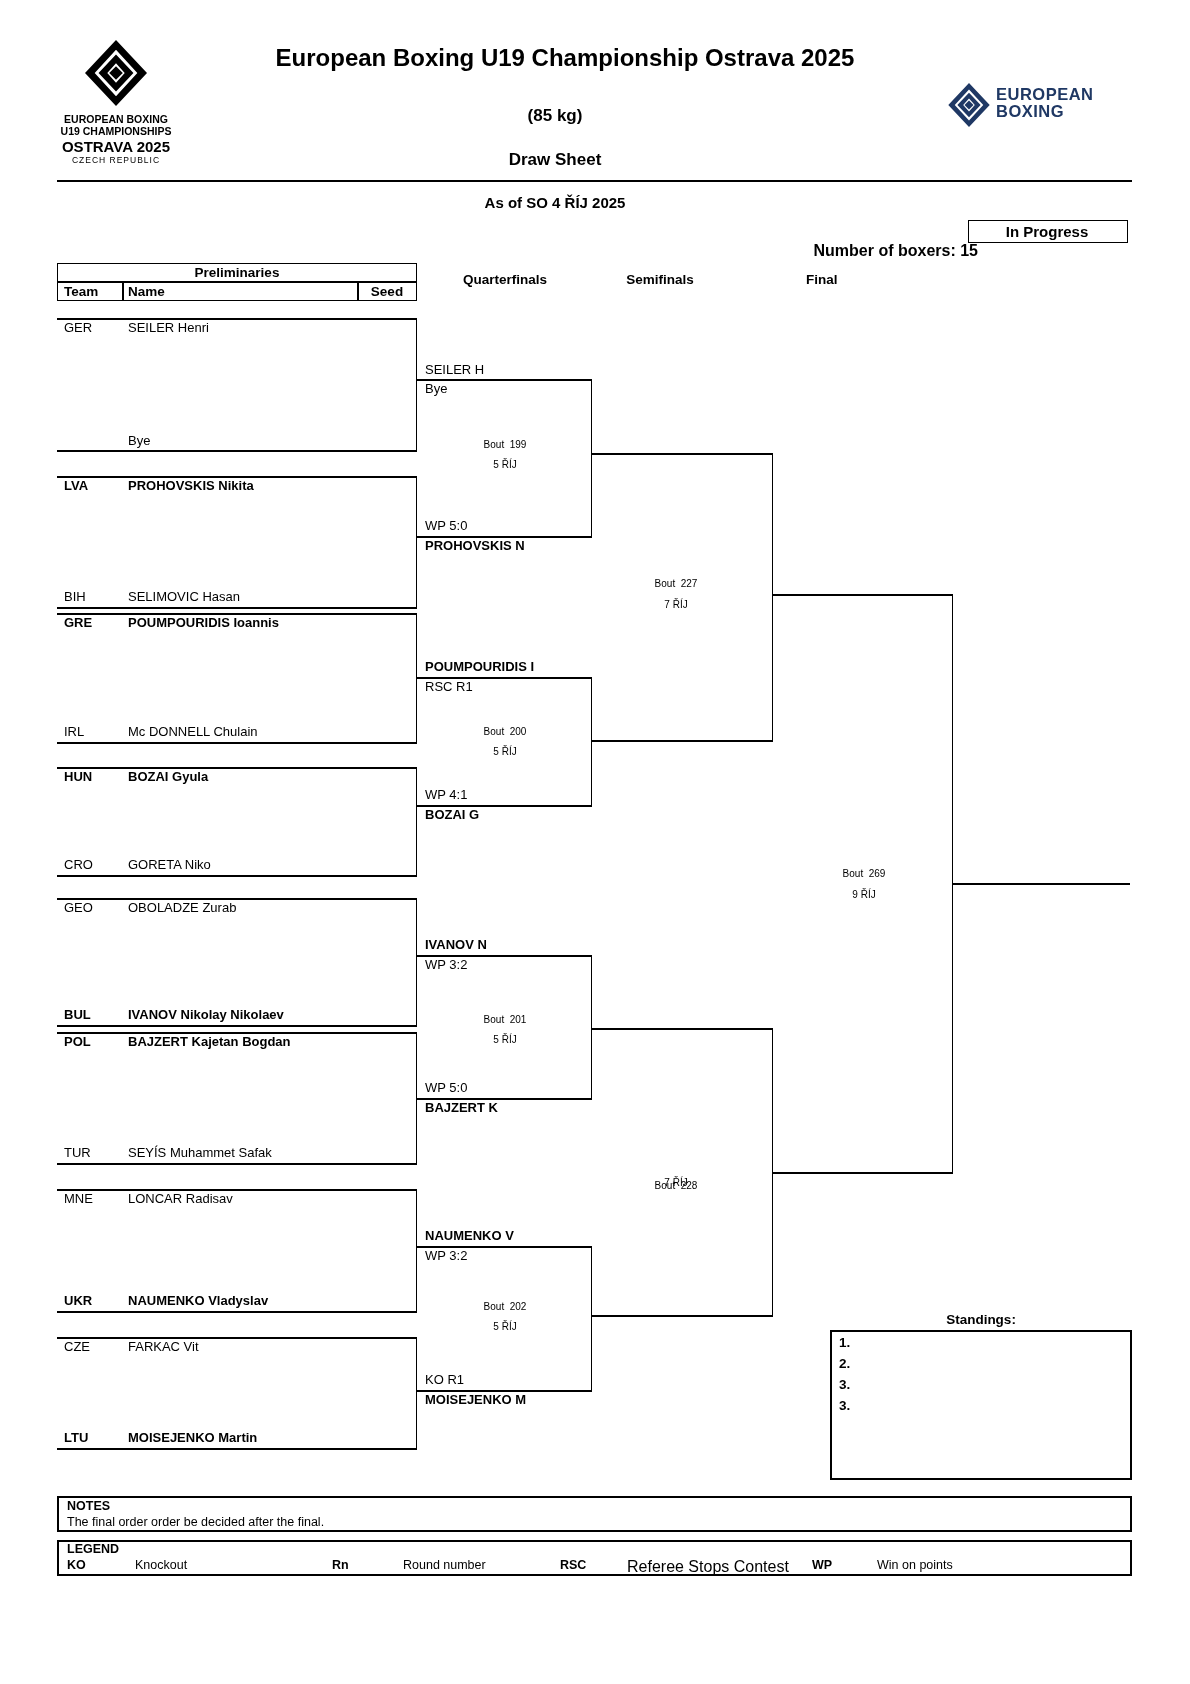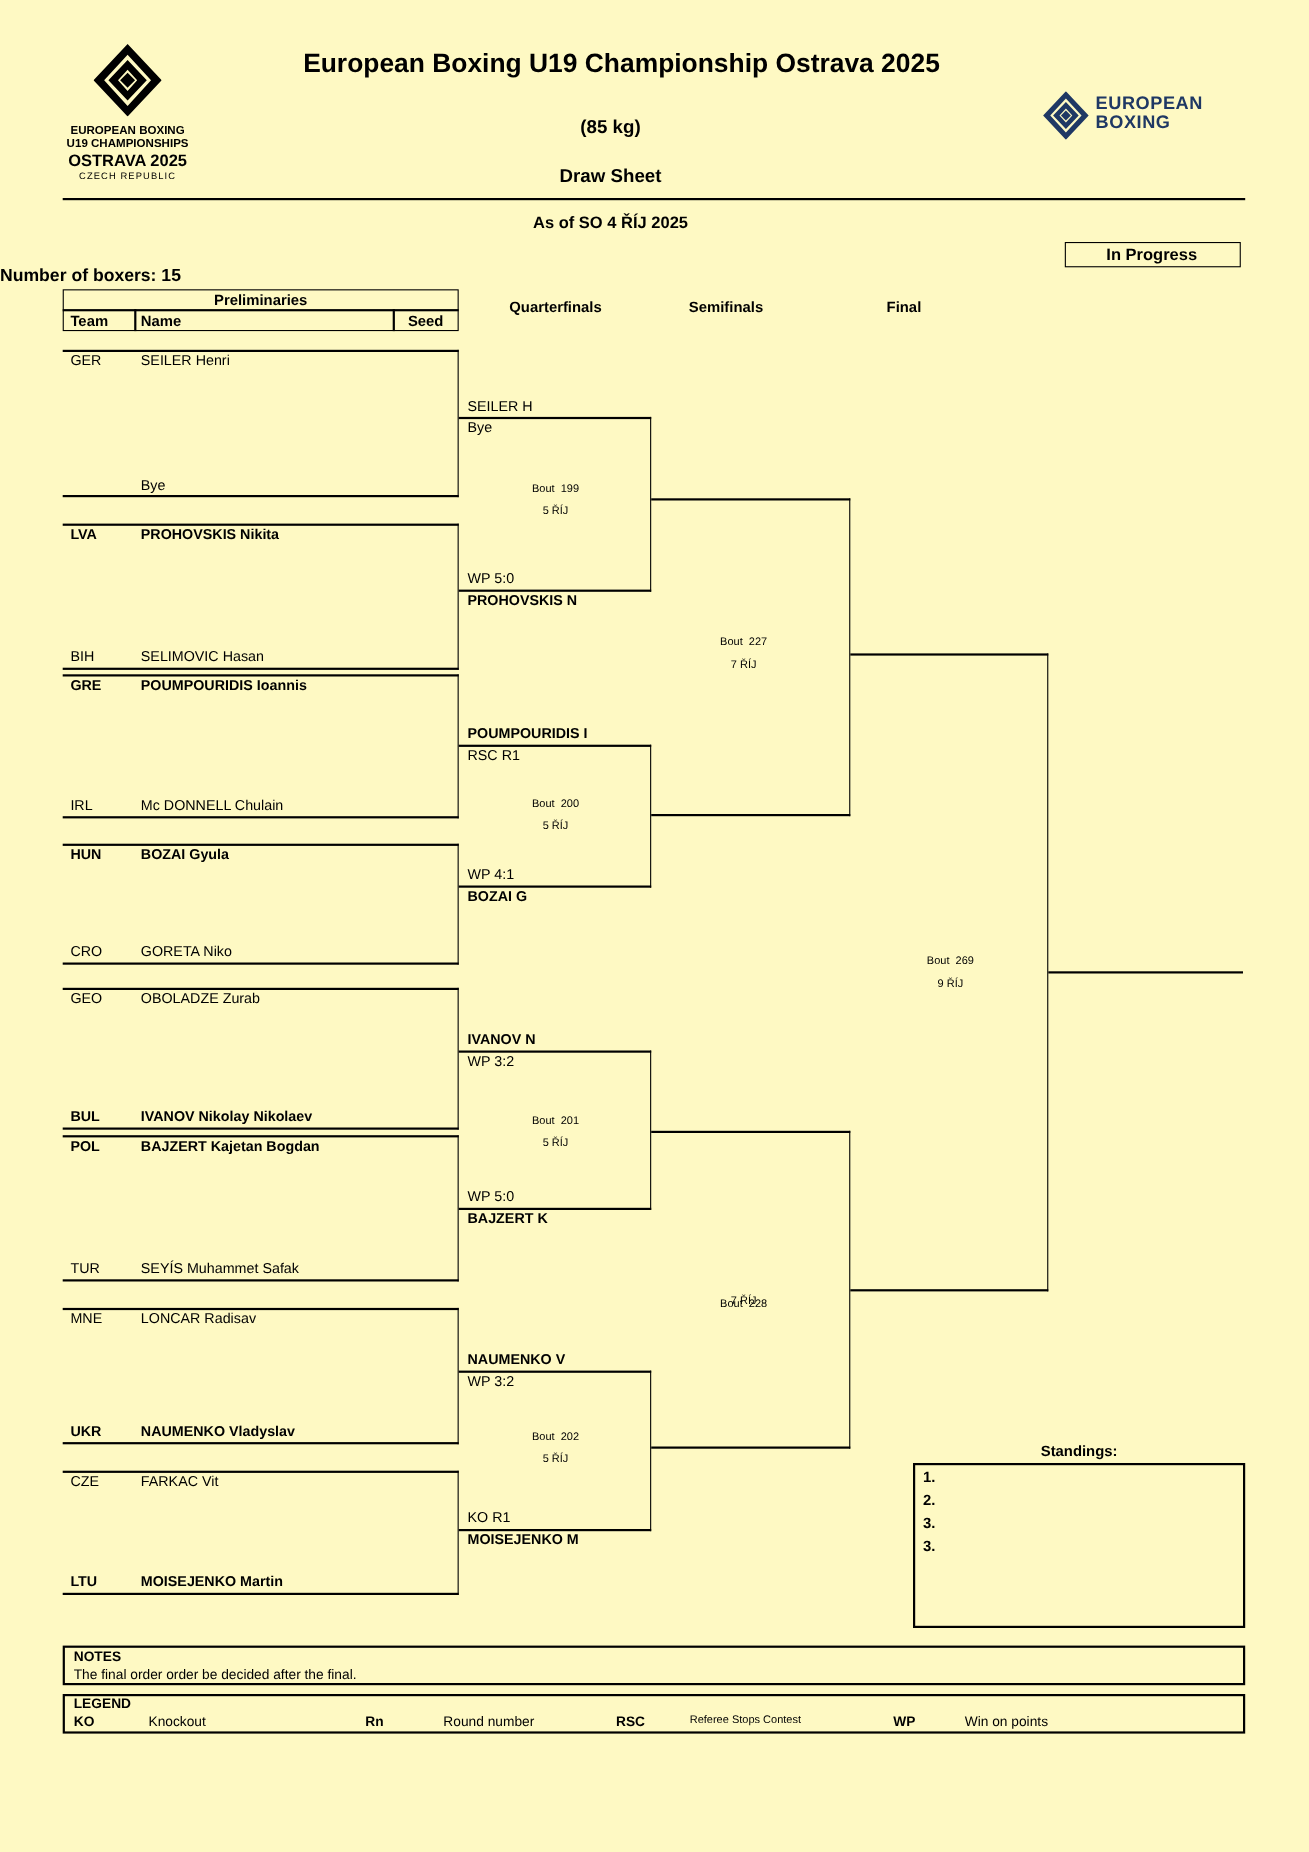--- a/index.html
+++ b/index.html
@@ -1,16 +1,16 @@
 <!DOCTYPE html>
 <html><head>
 <meta charset="utf-8">
 <style>
   html,body{margin:0;padding:0;background:#e8e8e8;}
-  .page{position:relative;width:1190px;height:1684px;background:#fef9c3;margin:0 auto;
+  .page{position:relative;width:1190px;height:1684px;background:#ffffff;margin:0 auto;
         font-family:"Liberation Sans","DejaVu Sans",sans-serif;color:#000;overflow:hidden;}
   .txt{position:absolute;white-space:pre;font-size:13px;line-height:1.15;}
   .b{font-weight:bold;}
   .ctr{text-align:center;}
   .hline{position:absolute;height:1.5px;background:#000;}
   .vline{position:absolute;width:1.5px;background:#000;}
   .box{position:absolute;border:2px solid #000;box-sizing:border-box;}
   .small{font-size:10px;}
   .blue{color:#1f3864;}
 </style>
@@ -42,21 +42,21 @@
   <div class="txt b blue" style="left:996px;top:102px;font-size:16.5px;letter-spacing:0.5px;">BOXING</div>
 
   <div class="hline" style="left:57px;top:180px;width:1075px;height:2px;"></div>
 
   <div class="txt b" style="left:0;width:1110px;top:194px;text-align:center;font-size:15px;">As of SO 4 ŘÍJ 2025</div>
 
   <div class="box" style="left:968px;top:220px;width:160px;height:23px;border-width:1.5px;">
     <div class="txt b" style="left:0;width:156px;top:2px;text-align:center;font-size:15px;">In Progress</div>
   </div>
 
-  <div class="txt b" style="left:0;width:978px;top:242px;text-align:left;font-size:16px;">Number of boxers: 15</div>
+  <div class="txt b" style="left:0;width:978px;top:242px;text-align:right;font-size:16px;">Number of boxers: 15</div>
 
   <div class="box" style="left:57px;top:263px;width:360px;height:38px;border-width:1.5px;"></div>
   <div class="hline" style="left:57px;top:281px;width:360px;"></div>
   <div class="vline" style="left:122px;top:281px;height:20px;"></div>
   <div class="vline" style="left:357px;top:281px;height:20px;"></div>
   <div class="txt b" style="left:57px;width:360px;top:265px;text-align:center;font-size:13.5px;">Preliminaries</div>
   <div class="txt b" style="left:64px;top:284px;font-size:13.5px;">Team</div>
   <div class="txt b" style="left:128px;top:284px;font-size:13.5px;">Name</div>
   <div class="txt b" style="left:357px;width:60px;top:284px;text-align:center;font-size:13.5px;">Seed</div>
   <div class="txt b" style="left:425px;width:160px;top:272px;text-align:center;font-size:13.5px;">Quarterfinals</div>
@@ -193,17 +193,17 @@
   <div class="txt b" style="left:67px;top:1499px;font-size:12.5px;">NOTES</div>
   <div class="txt" style="left:67px;top:1515px;font-size:12.5px;">The final order order be decided after the final.</div>
 
   <div class="box" style="left:57px;top:1540px;width:1075px;height:36px;"></div>
   <div class="txt b" style="left:67px;top:1542px;font-size:12.5px;">LEGEND</div>
   <div class="txt b" style="left:67px;top:1558px;font-size:12.5px;">KO</div>
   <div class="txt" style="left:135px;top:1558px;font-size:12.5px;">Knockout</div>
   <div class="txt b" style="left:332px;top:1558px;font-size:12.5px;">Rn</div>
   <div class="txt" style="left:403px;top:1558px;font-size:12.5px;">Round number</div>
   <div class="txt b" style="left:560px;top:1558px;font-size:12.5px;">RSC</div>
-  <div class="txt" style="left:627px;top:1558px;font-size:10px;">Referee Stops Contest</div>
+  <div class="txt" style="left:627px;top:1558px;font-size:16px;">Referee Stops Contest</div>
   <div class="txt b" style="left:812px;top:1558px;font-size:12.5px;">WP</div>
   <div class="txt" style="left:877px;top:1558px;font-size:12.5px;">Win on points</div>
 
 </div>
 
 </body></html>

